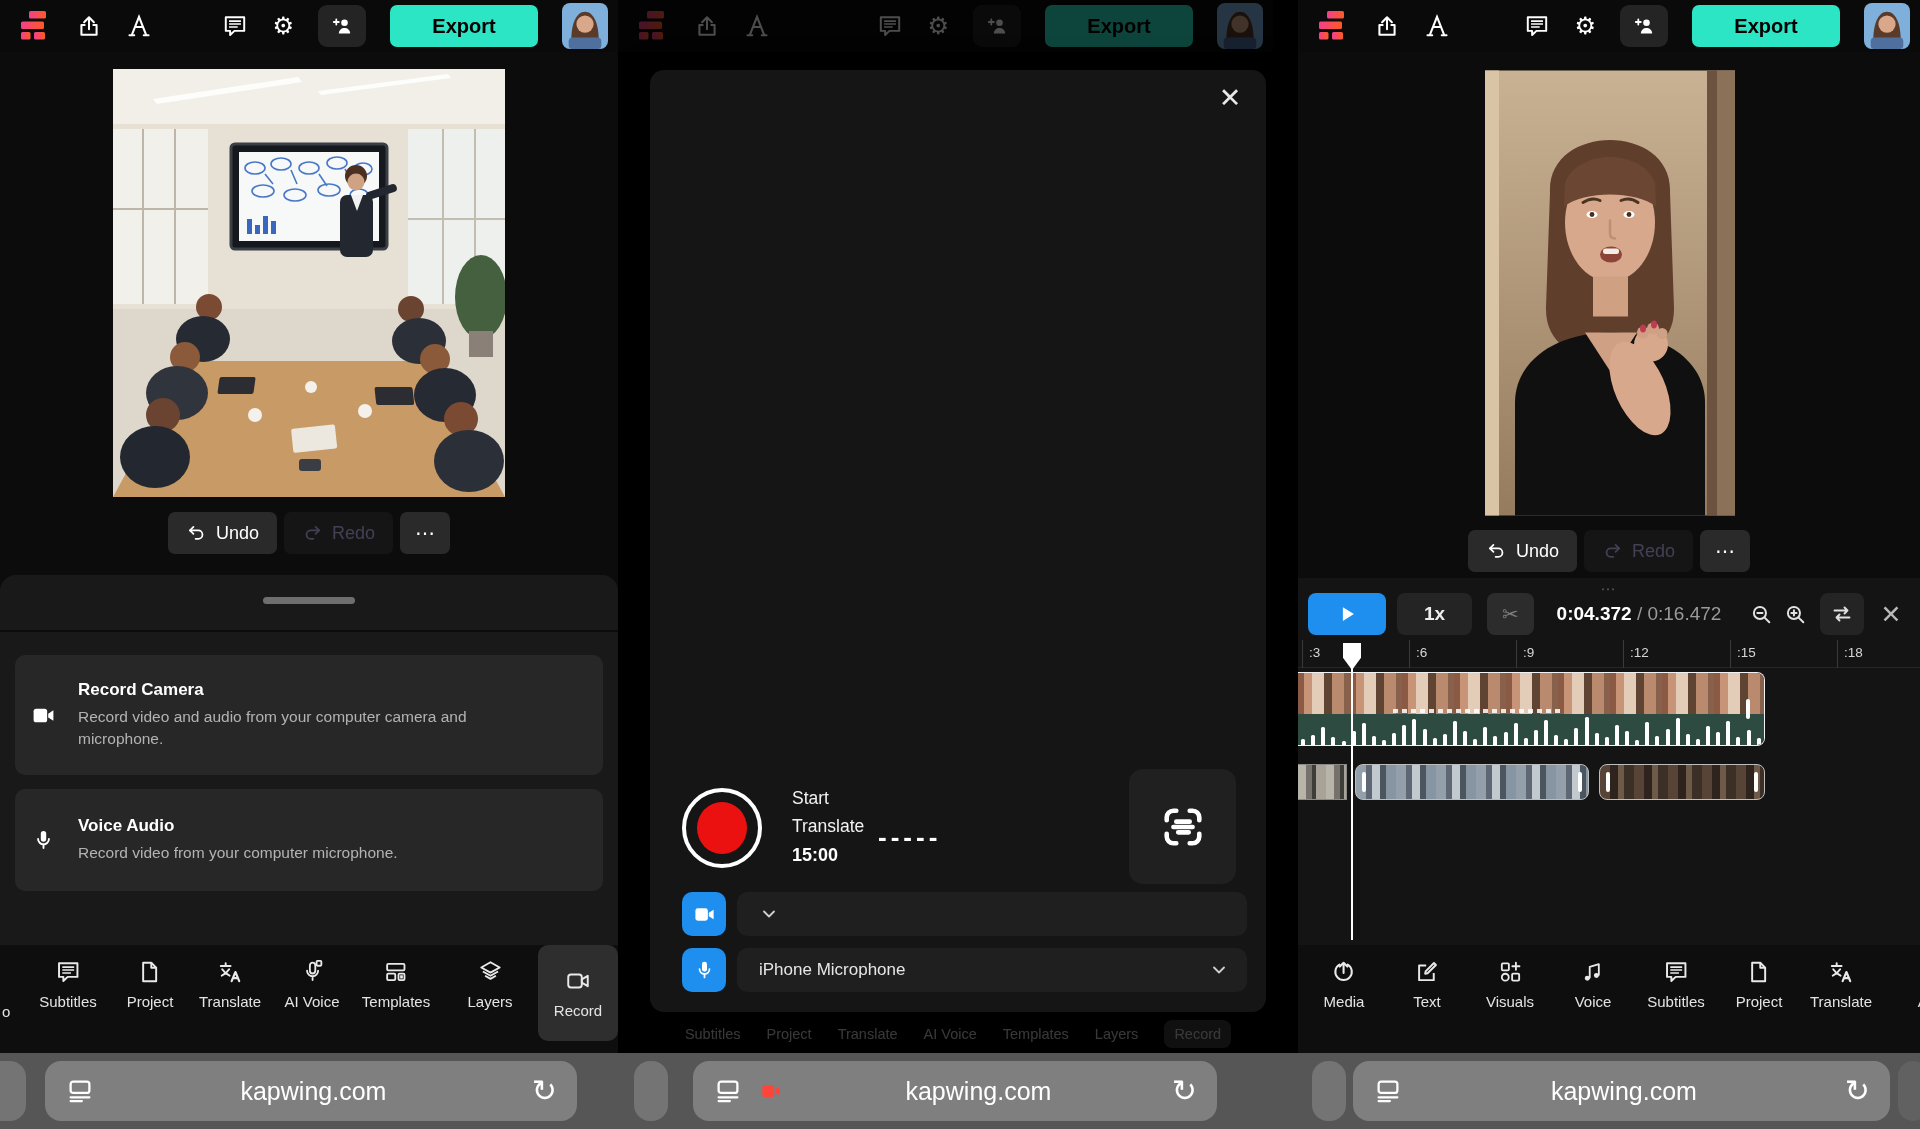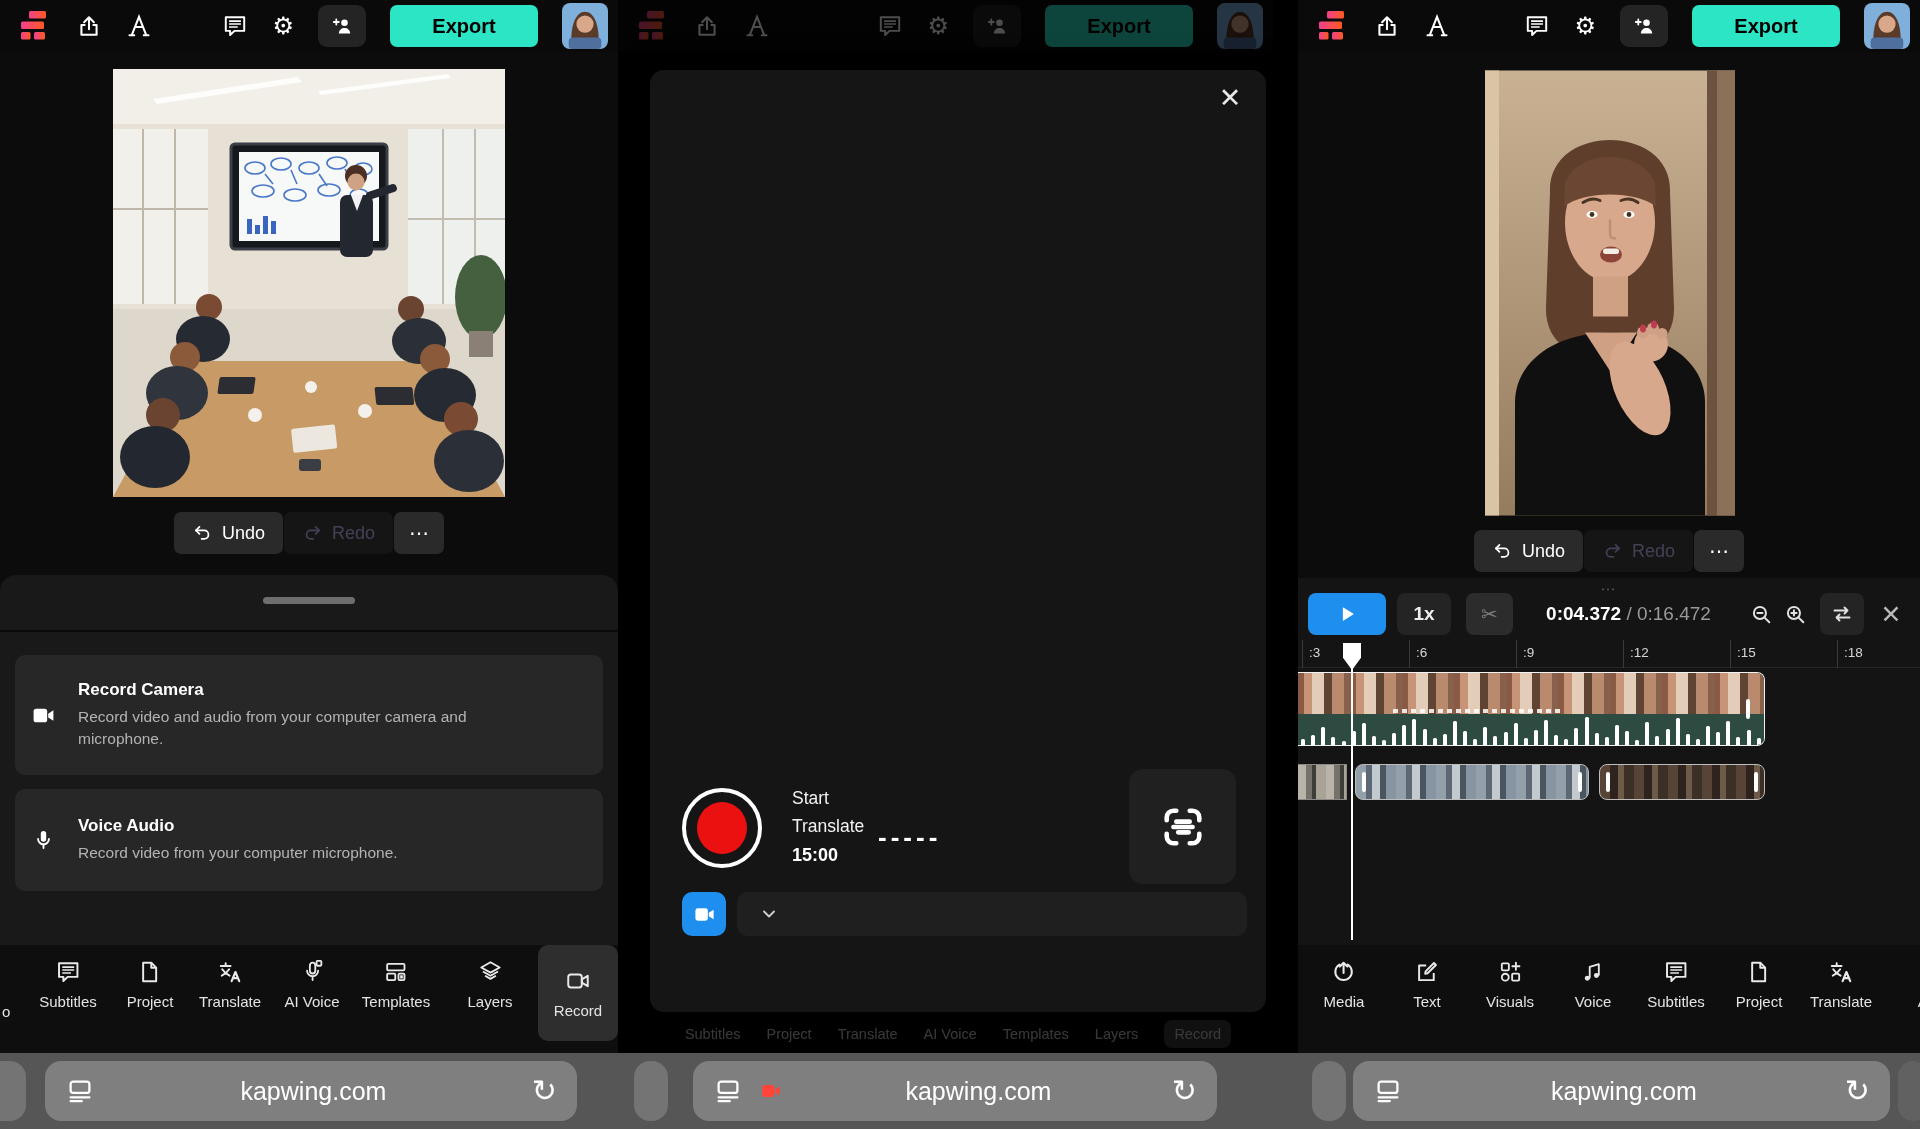--- a/index.html
+++ b/index.html
@@ -19,21 +19,21 @@
 .spacer{margin-left:auto}
 .glyph{color:#fff;font-size:24px;line-height:1;display:inline-block}
 .person-box{width:48px;height:42px;background:#242424;border-radius:9px;display:flex;
   align-items:center;justify-content:center;flex:none}
 .export-btn{height:42px;min-width:148px;background:#2be5c5;border:none;border-radius:7px;
   color:#000;font-family:inherit;font-weight:bold;font-size:20px;padding:0 26px;flex:none}
 .avatar{width:46px;height:46px;border-radius:8px;overflow:hidden;flex:none}
 .logo{width:38px;height:36px;flex:none}
 
 
-.history-row{position:absolute;display:flex;gap:1px;justify-content:center;left:0;right:0}
+.history-row{position:absolute;display:flex;gap:7px;justify-content:center;left:0;right:0}
 .hist-btn{height:42px;background:#2a2a2a;border:none;border-radius:7px;color:#fff;
   font-family:inherit;font-size:18px;display:flex;align-items:center;gap:9px;padding:0 18px}
 .hist-btn .ic{width:21px;height:21px}
 .hist-btn.dim{color:#c4b5fd}
 .more-btn{width:50px;justify-content:center;font-size:20px;padding:0}
 
 
 .sheet{position:absolute;left:0;right:0;top:575px;height:370px;background:#191919;
   border-radius:16px 16px 0 0}
 .handle{position:absolute;top:22px;left:50%;transform:translateX(-50%);width:92px;height:7px;
@@ -100,21 +100,21 @@
 .red-cam{width:28px;height:22px;color:#ff453a;flex:none}
 
 
 .tl-region{position:absolute;left:0;right:0;top:578px;height:367px;background:#141414}
 .drag-dots{position:absolute;top:2px;left:50%;transform:translateX(-50%);color:#5c5c5c;font-size:15px;letter-spacing:2px}
 .transport{position:absolute;left:10px;right:8px;top:14px;height:44px;display:flex;align-items:center}
 .tp-btn{height:42px;border:none;border-radius:8px;font-family:inherit;display:flex;align-items:center;
   justify-content:center;flex:none}
 .play-btn{width:78px;background:#1e8fef;color:#fff}
 .play-btn .ic{width:22px;height:22px}
-.speed-btn{width:54px;background:#242424;color:#ededed;font-size:19px;font-weight:bold;margin-left:11px}
+.speed-btn{width:75px;background:#242424;color:#ededed;font-size:19px;font-weight:bold;margin-left:11px}
 .cut-btn{width:47px;background:#2c2c2c;color:#7e7e7e;font-size:20px;margin-left:15px}
 .time-group{flex:1;text-align:center;font-size:19px;white-space:nowrap}
 .time-cur{font-weight:bold;color:#fff}
 .time-sep,.time-total{color:#9a9a9a}
 .mag-btn{width:34px;background:none;color:#e2e2e2;margin:0}
 .mag-btn .ic{width:25px;height:25px}
 .swap-btn{width:44px;background:#242424;color:#e0e0e0;margin-left:8px}
 .swap-btn .ic{width:24px;height:24px}
 .tlclose-btn{width:42px;background:none;color:#b9b9b9;font-size:25px;margin-left:6px}
 .ruler{position:absolute;left:0;right:0;top:62px;height:28px;border-bottom:1px solid #262626}
@@ -523,20 +523,33 @@
           <svg class="ic" viewBox="0 0 24 24">
               <use href="#i-cam-fill"></use>
             </svg>
         </span>
         <button class="dev-select">
           <svg class="ic" viewBox="0 0 24 24">
               <use href="#i-chevron"></use>
             </svg>
         </button>
       </div>
+      <div class="dev-row mic">
+        <span class="dev-icon">
+          <svg class="ic" viewBox="0 0 24 24">
+              <use href="#i-mic-fill"></use>
+            </svg>
+        </span>
+        <button class="dev-select">
+          <span class="lbl">iPhone Microphone</span>
+          <svg class="ic" viewBox="0 0 24 24">
+              <use href="#i-chevron"></use>
+            </svg>
+        </button>
+      </div>
     </div>
 
     <div class="dim-toolbar">
       <span>Subtitles</span>
       <span>Project</span>
       <span>Translate</span>
       <span>AI Voice</span>
       <span>Templates</span>
       <span>Layers</span>
       <span class="dim-record-box">Record</span>

